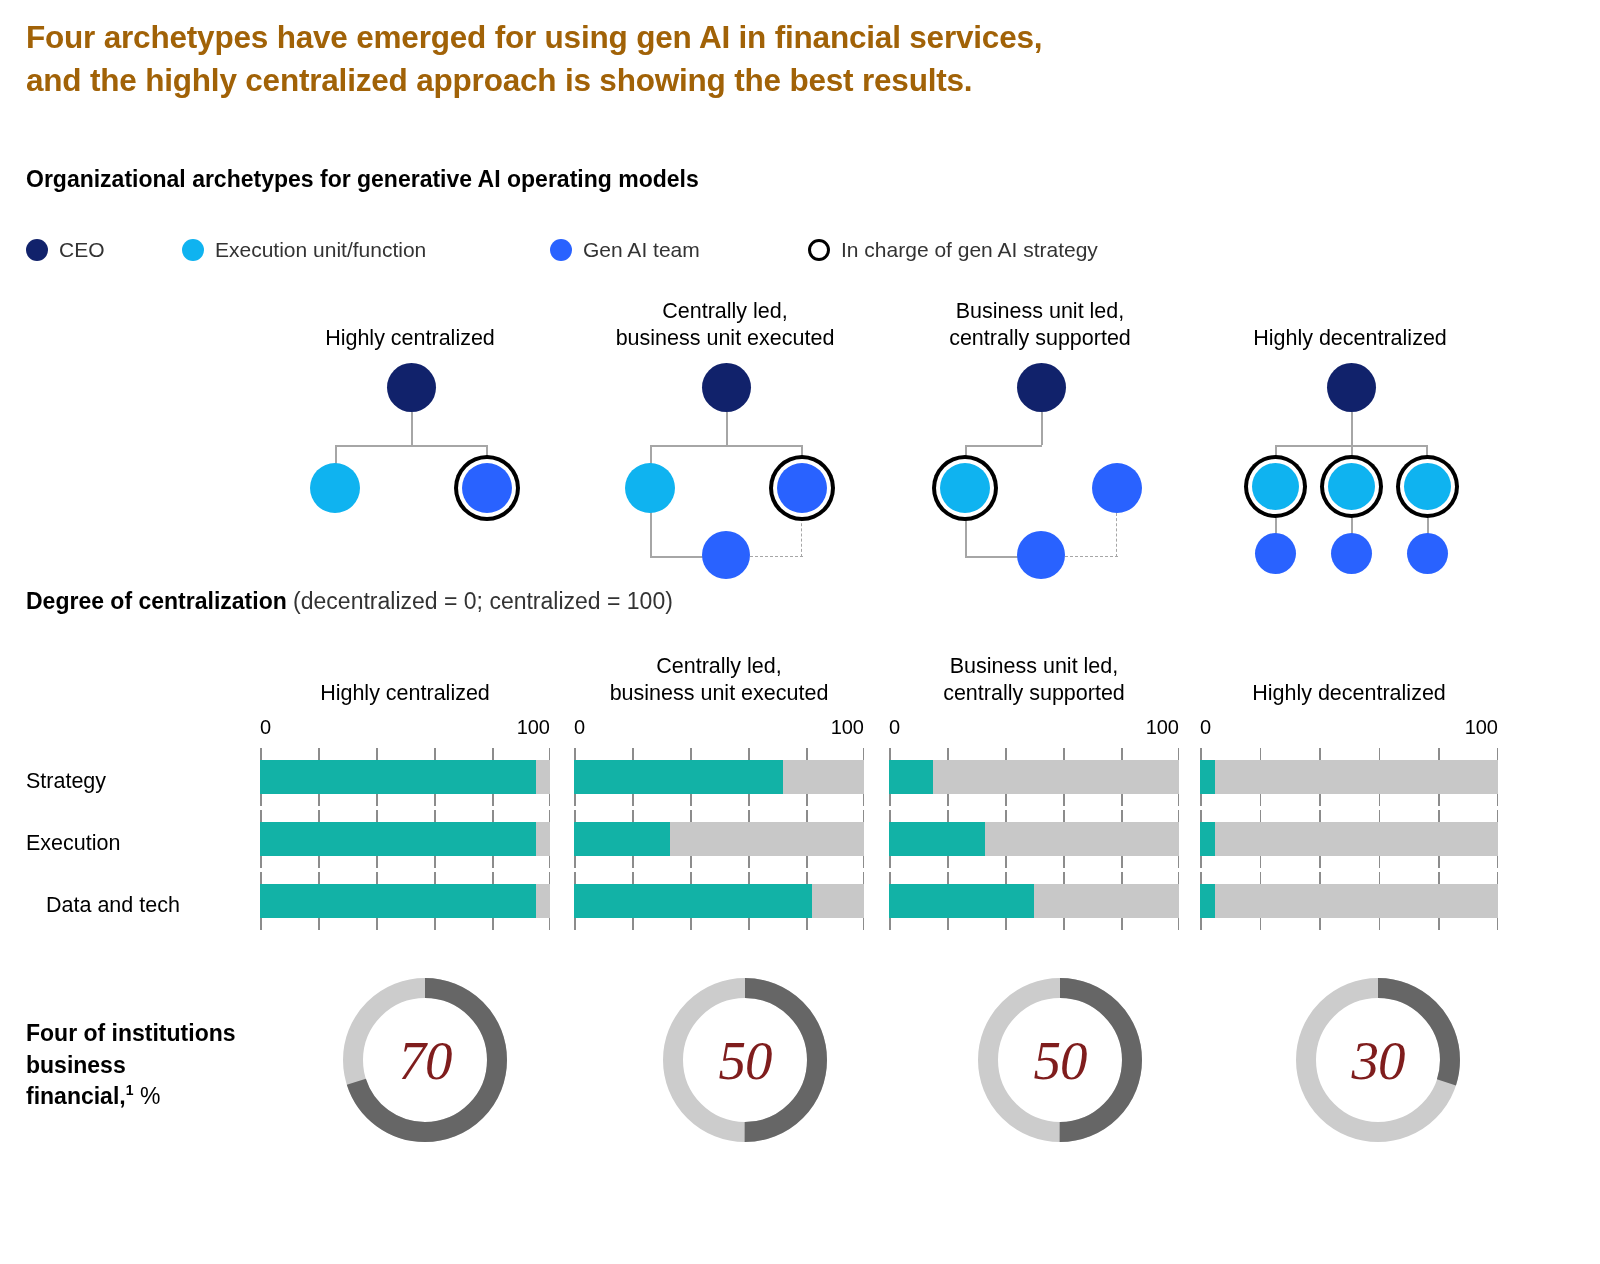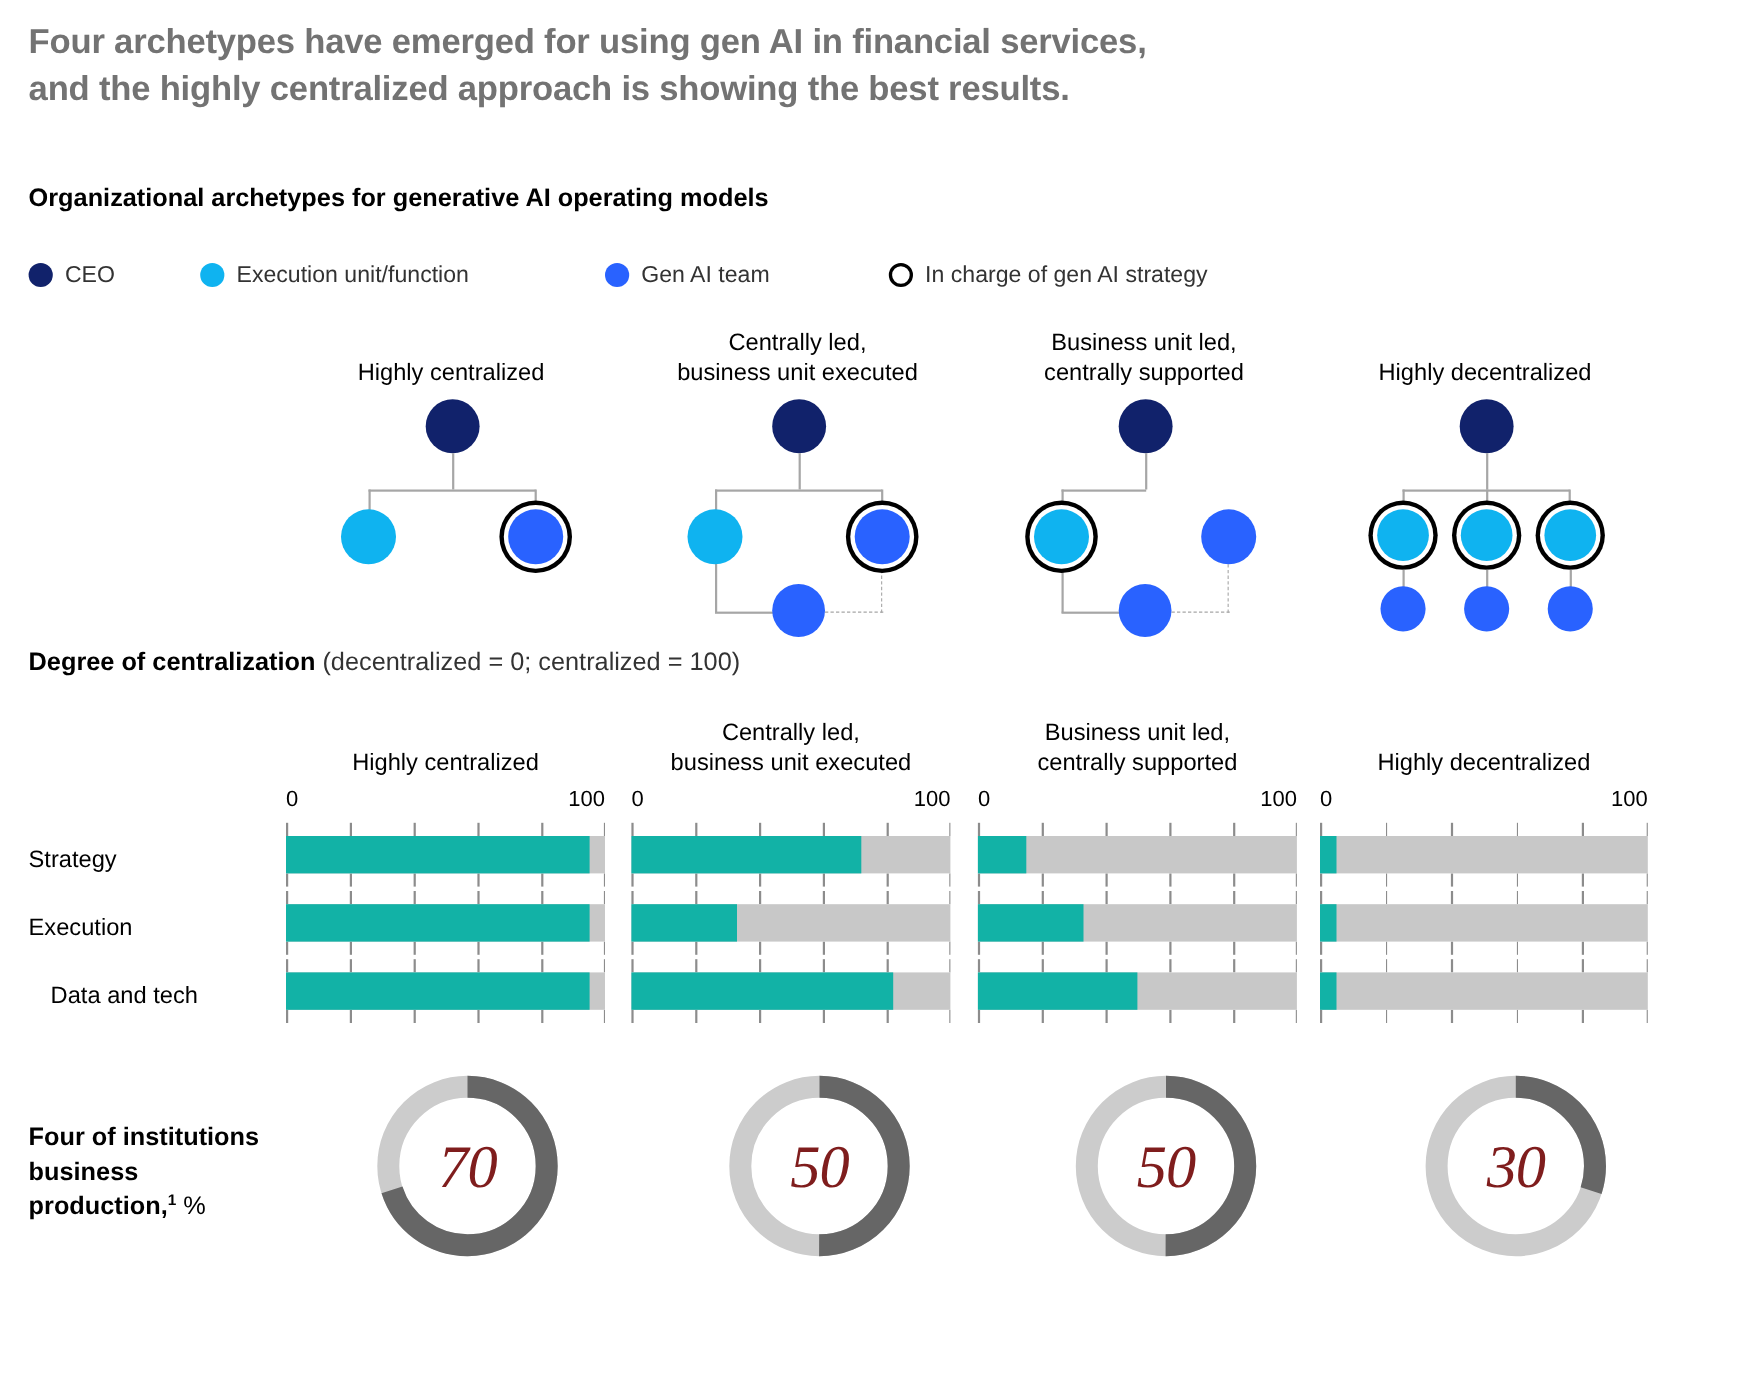--- a/index.html
+++ b/index.html
@@ -9,21 +9,21 @@
     font-family: "Liberation Sans", sans-serif;
     color: #000000;
     overflow: hidden;
   }
   .page { position: relative; width: 1600px; height: 1264px; }
 
   
   .title {
     position: absolute; left: 26px; top: 16px; width: 1430px;
     font-size: 31.5px; font-weight: bold; line-height: 1.35;
-    letter-spacing: -0.2px; color: #737373;
+    letter-spacing: -0.2px; color: #a16207;
   }
   .title .line { display: block; }
 
   
   .section-label {
     position: absolute; left: 26px; top: 166px;
     font-size: 23px; font-weight: bold; color: #000;
   }
 
   
@@ -479,21 +479,21 @@
         <div class="bar-track" style="top:136px;">
           <div class="bar-fill" style="width:5%; background:#12b2a6;"></div>
         </div>
       </div>
     </div>
   </div>
 
   <div class="share-label">
     <span>Four of institutions</span><br>
     <span>business</span><br>
-    <span>production,</span><sup>1</sup><span class="pct"> %</span>
+    <span>financial,</span><sup>1</sup><span class="pct"> %</span>
   </div>
 
   <div class="donutrow">
 
     <div class="donut" style="left:335px;">
       <svg width="180" height="180" viewBox="0 0 180 180">
         <circle cx="90" cy="90" r="72" fill="none" stroke="#cccccc" stroke-width="20"></circle>
         <circle cx="90" cy="90" r="72" fill="none" stroke="#666666" stroke-width="20" stroke-dasharray="316.67 135.72" stroke-dashoffset="0" transform="rotate(-90 90 90)"></circle>
       </svg>
       <div class="val">70</div>

